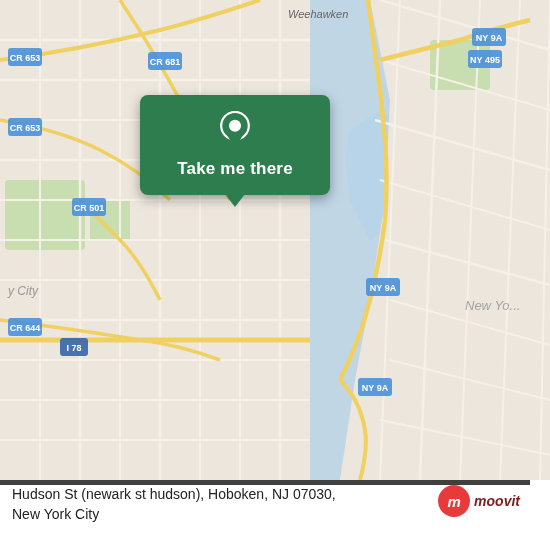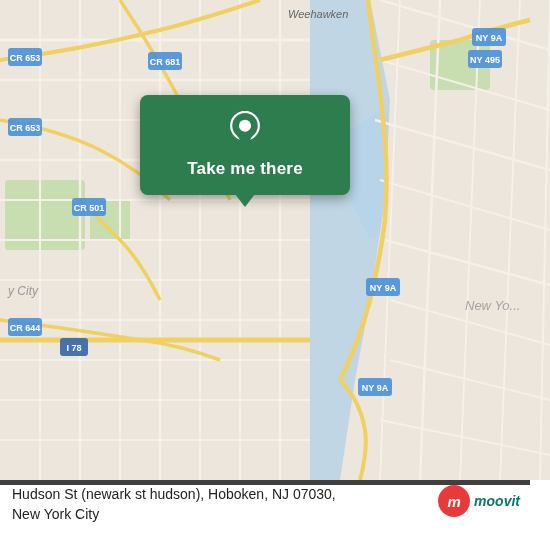--- a/index.html
+++ b/index.html
@@ -25,21 +25,21 @@
       top: 0; left: 0;
       width: 100%;
       height: 100%;
     }
 
     
     #popup-card {
       position: absolute;
       top: 95px;
       left: 140px;
-      width: 210px;
+      width: 190px;
       background-color: #2e7d4f;
       border-radius: 8px;
       display: flex;
       flex-direction: column;
       align-items: center;
       padding: 16px 12px 14px;
       box-shadow: 0 4px 12px rgba(0,0,0,0.35);
       z-index: 10;
     }
 
@@ -120,21 +120,21 @@
     .moovit-m {
       color: white;
       font-size: 15px;
       font-weight: bold;
       font-style: italic;
     }
 
     .moovit-text {
       font-size: 14px;
       font-weight: bold;
-      color: #0f766e;
+      color: #7f1d1d;
       font-style: italic;
     }
   </style>
 </head>
 <body>
 
 <div id="map-container">
 
   <svg class="map-svg" viewBox="0 0 550 480" xmlns="http://www.w3.org/2000/svg">
 

